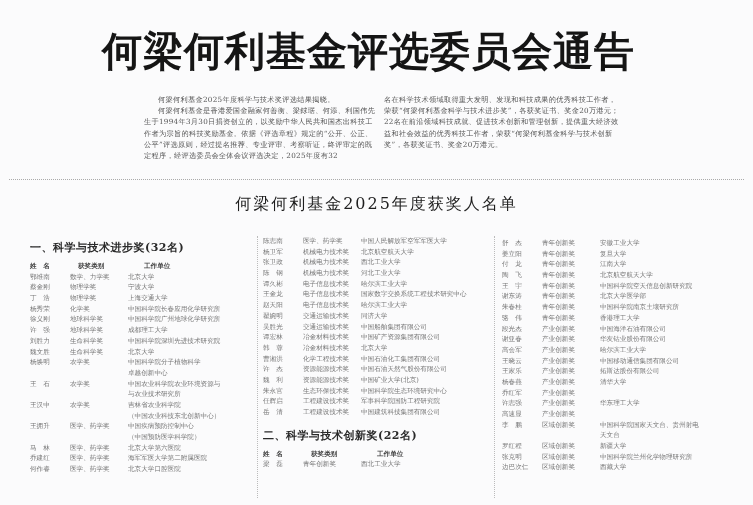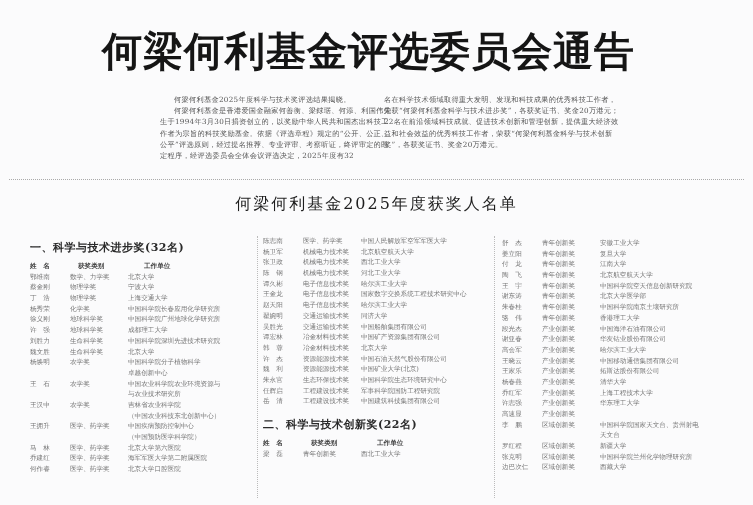--- a/index.html
+++ b/index.html
@@ -12,21 +12,21 @@
   .main-title {
     position:absolute; left:0; width:737px; top:24px;
     text-align:center; font-size:40px; font-weight:bold; letter-spacing:1px;
     color:#151515; font-family:"DejaVu Serif", serif;
   }
   .intro {
     position:absolute; top:94px; font-size:7.2px; line-height:11.2px; color:#555;
     letter-spacing:0.3px;
   }
   .intro p { margin:0; }
-  .intro-left { left:160px; width:236px; }
+  .intro-left { left:144px; width:236px; }
   .intro-right { left:384px; width:238px; }
   .indent { text-indent:14px; }
   .dotted-sep {
     position:absolute; left:9px; right:9px; top:179px;
     border-top:1px dotted #aaa;
   }
   .list-title {
     position:absolute; left:0; width:753px; top:194px; text-align:center;
     font-size:16px; color:#1e1e1e; letter-spacing:2px;
   }
@@ -202,20 +202,25 @@
         <span class="c1">谭宏林</span>
         <span class="c2">冶金材料技术奖</span>
         <span class="c3">中国矿产资源集团有限公司</span>
       </div>
       <div class="row">
         <span class="c1">韩　蓉</span>
         <span class="c2">冶金材料技术奖</span>
         <span class="c3">北京大学</span>
       </div>
       <div class="row">
+        <span class="c1">曹湘洪</span>
+        <span class="c2">化学工程技术奖</span>
+        <span class="c3">中国石油化工集团有限公司</span>
+      </div>
+      <div class="row">
         <span class="c1">许　杰</span>
         <span class="c2">资源能源技术奖</span>
         <span class="c3">中国石油天然气股份有限公司</span>
       </div>
       <div class="row">
         <span class="c1">魏　利</span>
         <span class="c2">资源能源技术奖</span>
         <span class="c3">中国矿业大学(北京)</span>
       </div>
       <div class="row">
@@ -319,21 +324,20 @@
         <span class="c3">拓斯达股份有限公司</span>
       </div>
       <div class="row">
         <span class="c1">杨春燕</span>
         <span class="c2">产业创新奖</span>
         <span class="c3">清华大学</span>
       </div>
       <div class="row">
         <span class="c1">乔红军</span>
         <span class="c2">产业创新奖</span>
-        <span class="c3">上海工程技术大学</span>
       </div>
       <div class="row">
         <span class="c1">许志强</span>
         <span class="c2">产业创新奖</span>
         <span class="c3">华东理工大学</span>
       </div>
       <div class="row">
         <span class="c1">高速显</span>
         <span class="c2">产业创新奖</span>
       </div>

